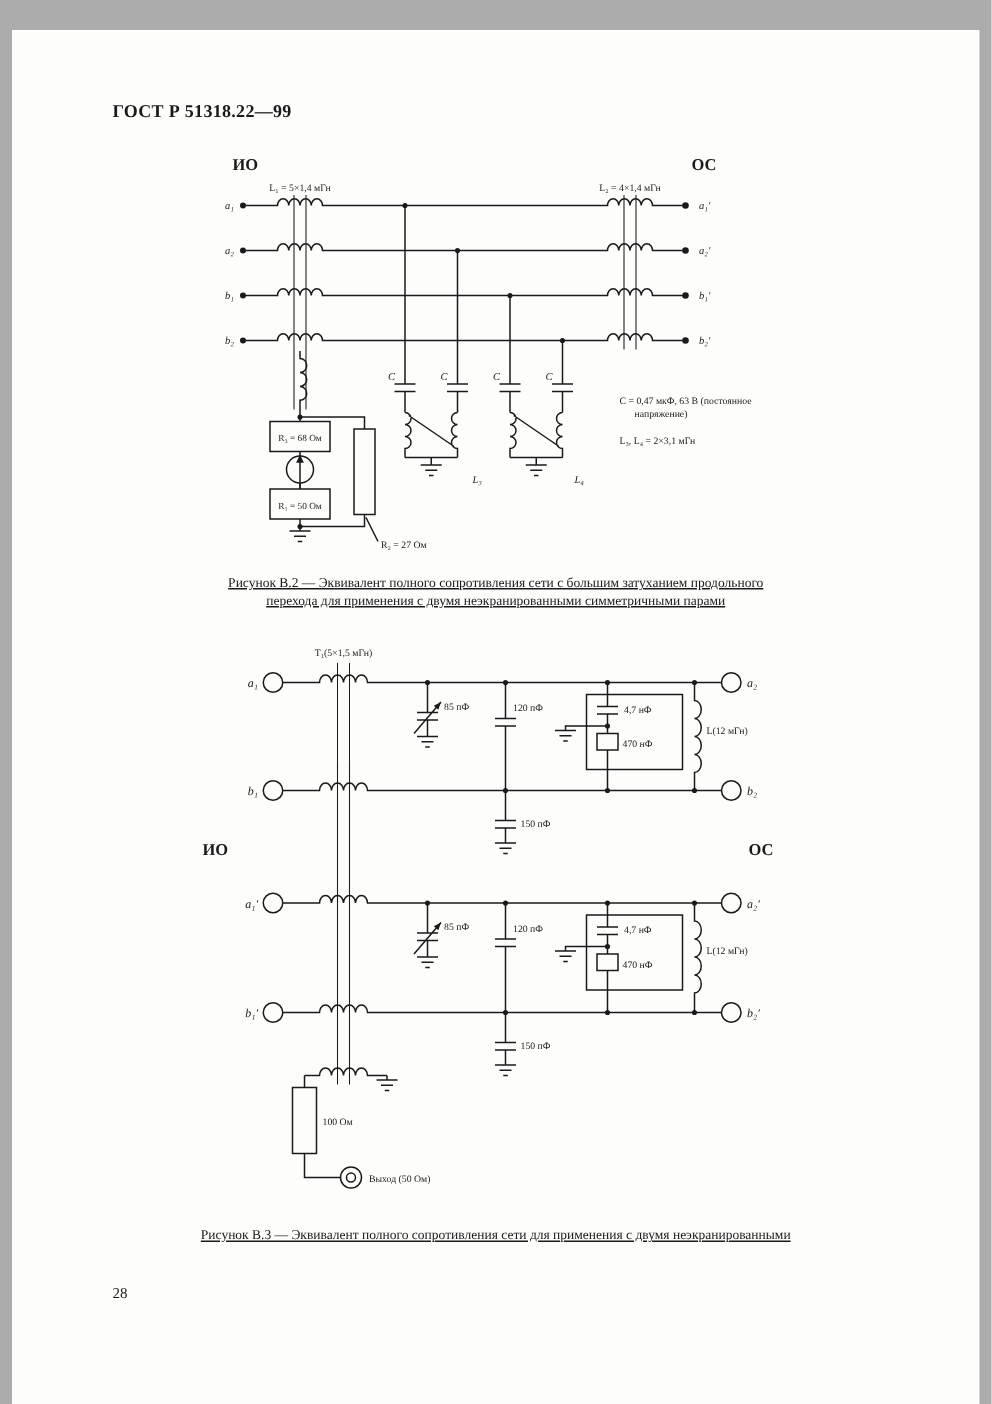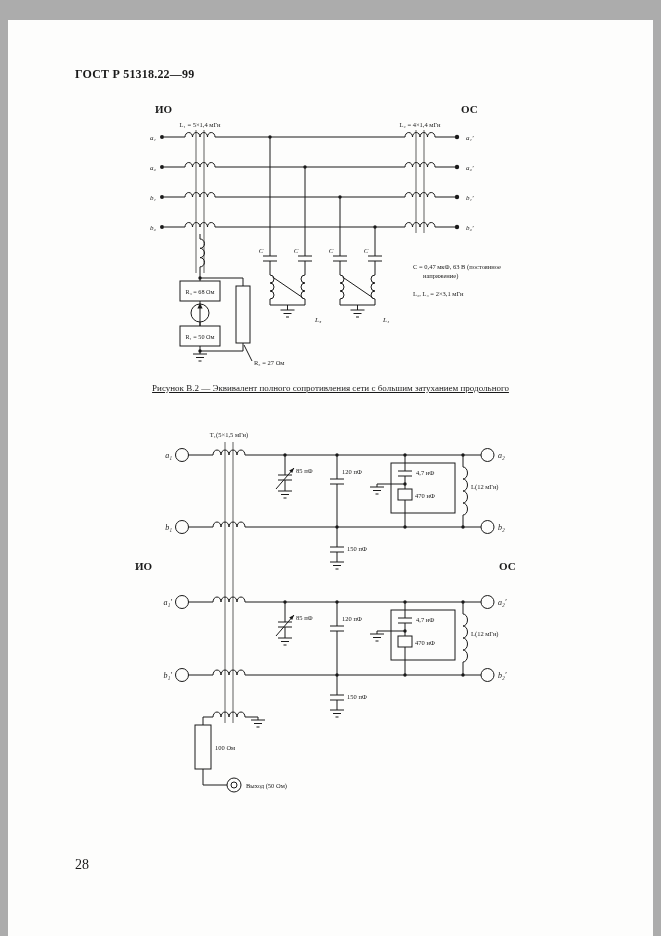--- a/index.html
+++ b/index.html
@@ -5,21 +5,21 @@
   html,body{margin:0;padding:0;}
   body{width:661px;height:936px;background:#acacac;position:relative;font-family:"Liberation Serif",serif;color:#1a1a1a;}
   .page{position:absolute;left:8px;top:20px;width:645px;height:920px;background:#fdfdfc;}
   .header{position:absolute;left:67px;top:47px;font-size:12px;font-weight:bold;letter-spacing:.2px;}
   .fig{position:absolute;}
   .fig-b2{left:117px;top:77px;}
   .fig-b3{left:107px;top:407px;}
   .caption{position:absolute;left:20px;width:605px;text-align:center;font-size:9px;line-height:11.5px;text-decoration:underline;}
   .caption-b2{top:363px;}
   .caption-b3{top:798px;}
-  .page-number{position:absolute;left:67px;top:837px;font-size:14px;}
+  .page-number{position:absolute;left:67px;top:837px;font-size:10px;}
   svg text{fill:#1a1a1a;font-family:"Liberation Serif",serif;}
   .lab{font-size:6.5px;}
   .rlab{font-size:6.2px;text-anchor:middle;}
   .term{font-size:7px;font-style:italic;}
   .term8{font-size:8px;font-style:italic;}
   .big{font-size:11px;font-weight:bold;}
   .mid{text-anchor:middle;}
   .end{text-anchor:end;}
 </style>
 </head>
@@ -89,20 +89,21 @@
     <text class="lab" x="288" y="172">С = 0,47 мкФ, 63 В (постоянное</text>
     <text class="lab" x="298" y="181">напряжение)</text>
     <text class="lab" x="288" y="199">L₃, L₄ = 2×3,1 мГн</text>
     <text class="rlab" x="75" y="197">R₃ = 68 Ом</text>
     <text class="rlab" x="75" y="242">R₁ = 50 Ом</text>
     <text class="lab" x="129" y="268">R₂ = 27 Ом</text>
   </svg>
 
   <div class="caption caption-b2">
     <div>Рисунок В.2 — Эквивалент полного сопротивления сети с большим затуханием продольного</div>
+    <div>перехода для применения с двумя неэкранированными симметричными парами</div>
   </div>
 
   <svg class="fig fig-b3" viewBox="0 0 430 385" width="430" height="385">
     <g stroke="#1a1a1a" stroke-width="1" fill="none">
       <circle cx="67" cy="28" r="6.5" fill="#fdfdfc"></circle>
       <circle cx="67" cy="100" r="6.5" fill="#fdfdfc"></circle>
       <circle cx="67" cy="175" r="6.5" fill="#fdfdfc"></circle>
       <circle cx="67" cy="248" r="6.5" fill="#fdfdfc"></circle>
       <circle cx="372.5" cy="28" r="6.5" fill="#fdfdfc"></circle>
       <circle cx="372.5" cy="100" r="6.5" fill="#fdfdfc"></circle>
@@ -174,17 +175,18 @@
     <text class="lab" x="227" y="194">120 пФ</text>
     <text class="lab" x="301" y="195">4,7 нФ</text>
     <text class="lab" x="300" y="218">470 нФ</text>
     <text class="lab" x="356" y="209">L(12 мГн)</text>
     <text class="lab" x="232" y="272">150 пФ</text>
     <text class="lab" x="100" y="323">100 Ом</text>
     <text class="lab" x="131" y="361">Выход (50 Ом)</text>
   </svg>
 
   <div class="caption caption-b3">
+    <div>Рисунок В.3 — Эквивалент полного сопротивления сети для применения с двумя неэкранированными</div>
   </div>
 
   <div class="page-number">28</div>
 
 </div>
 
 </body></html>

